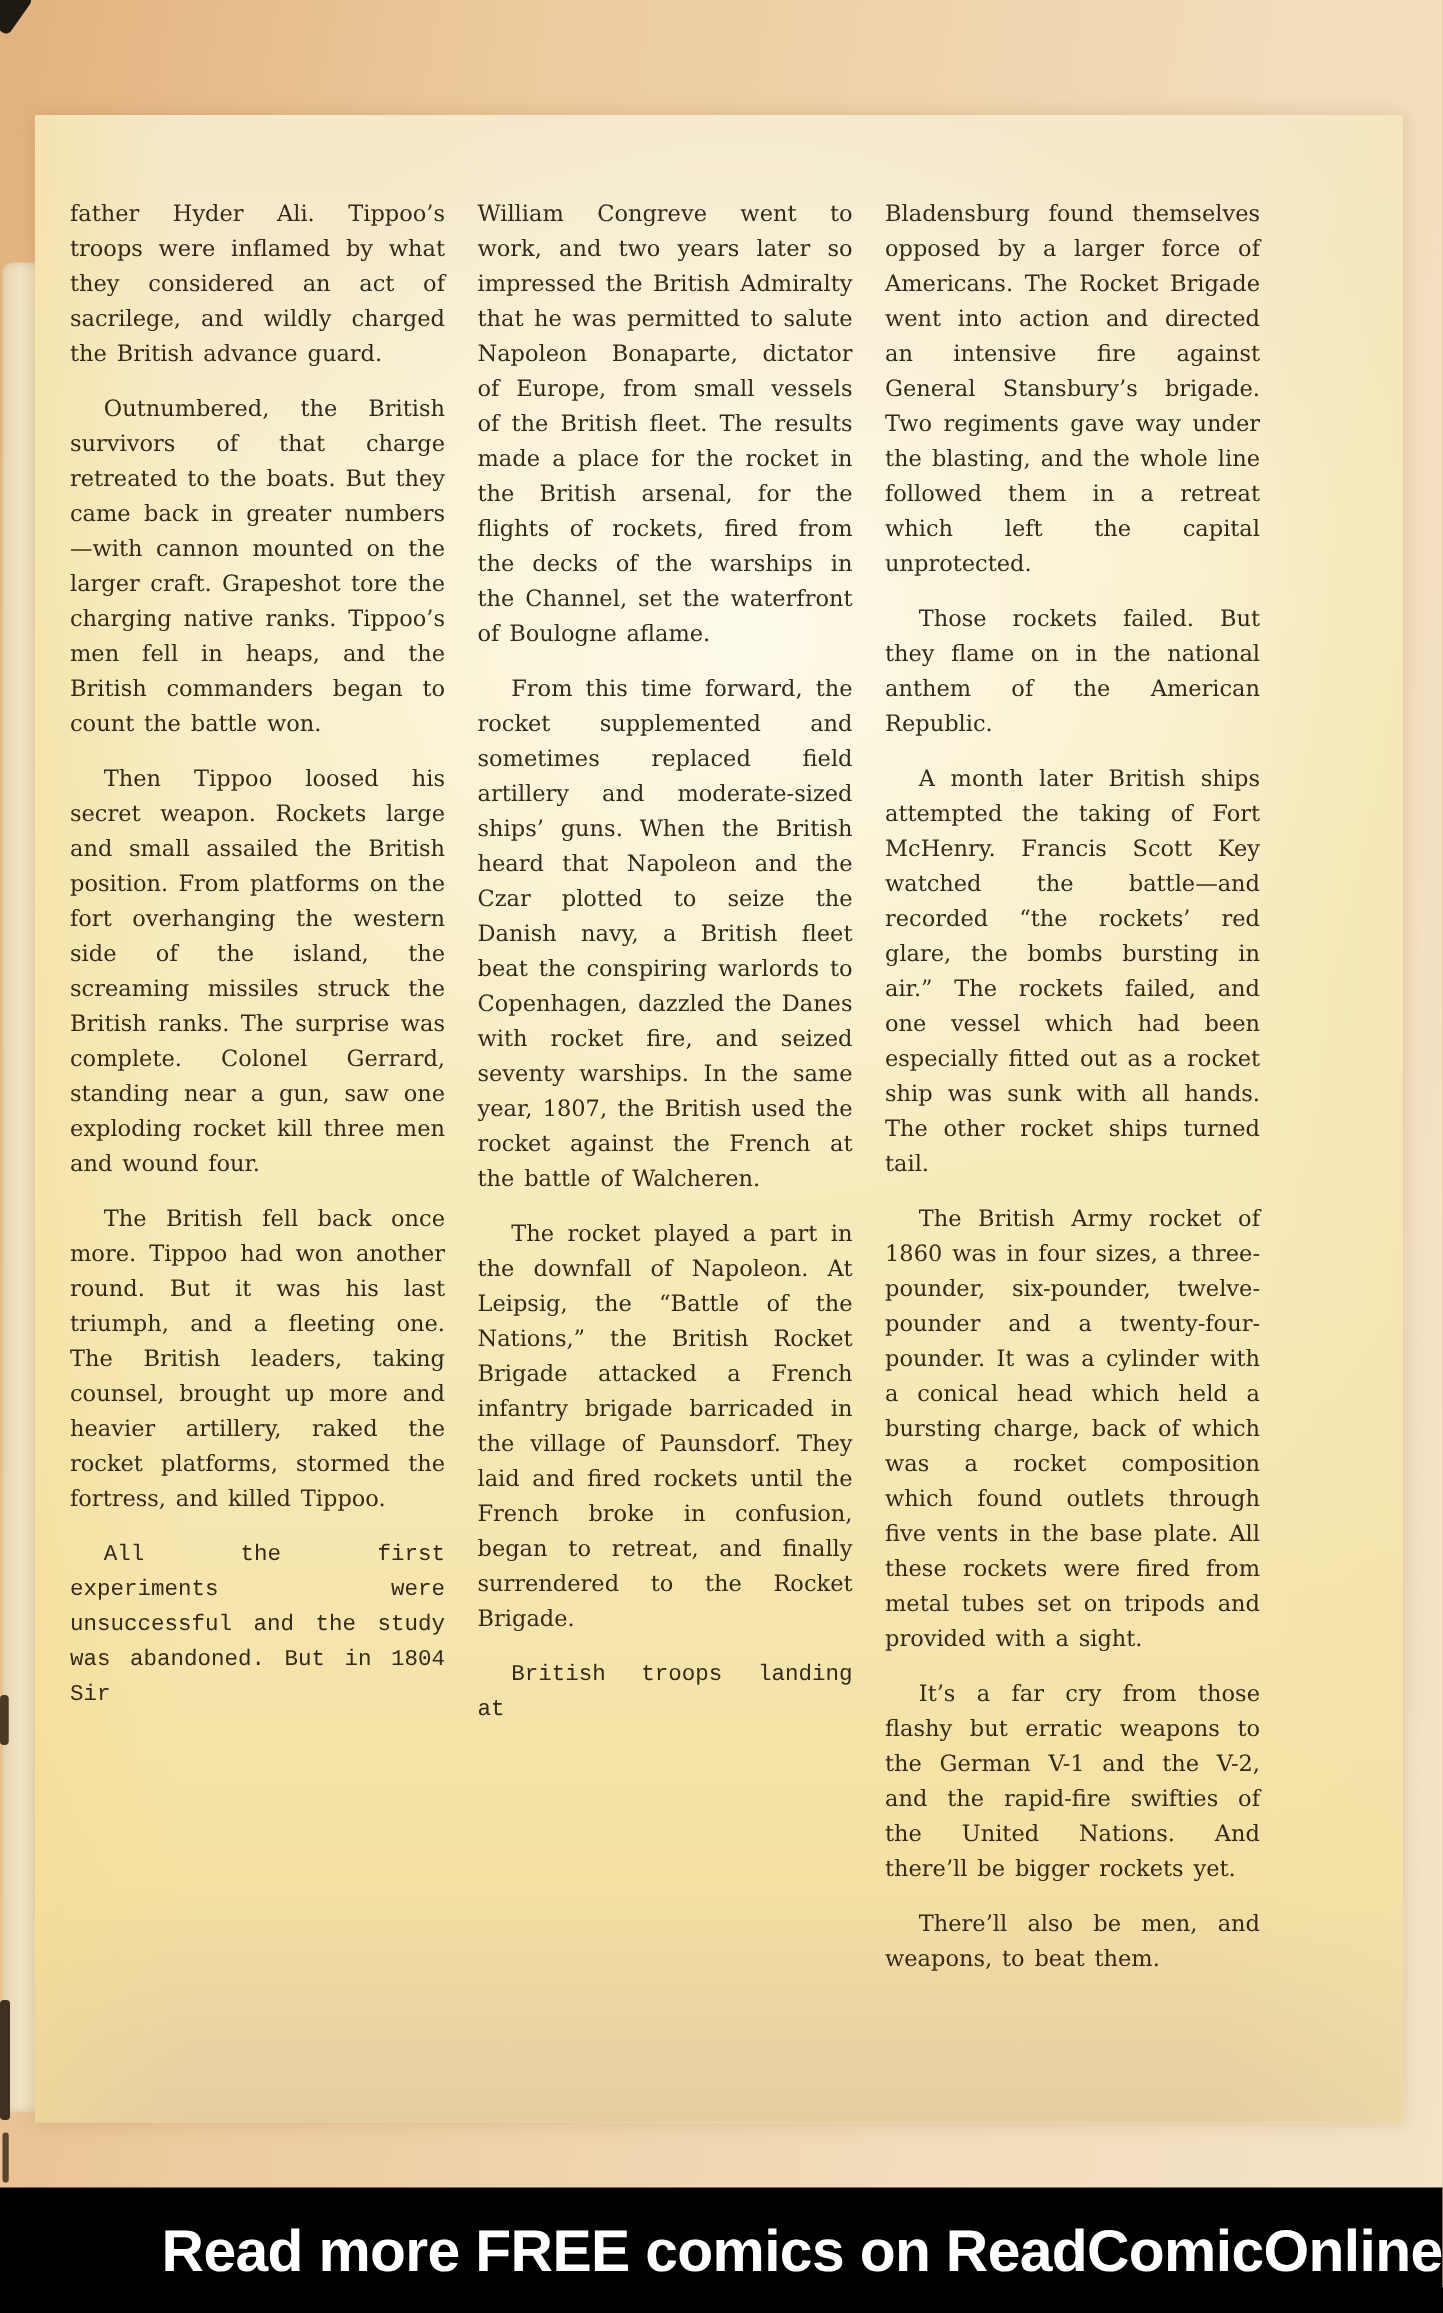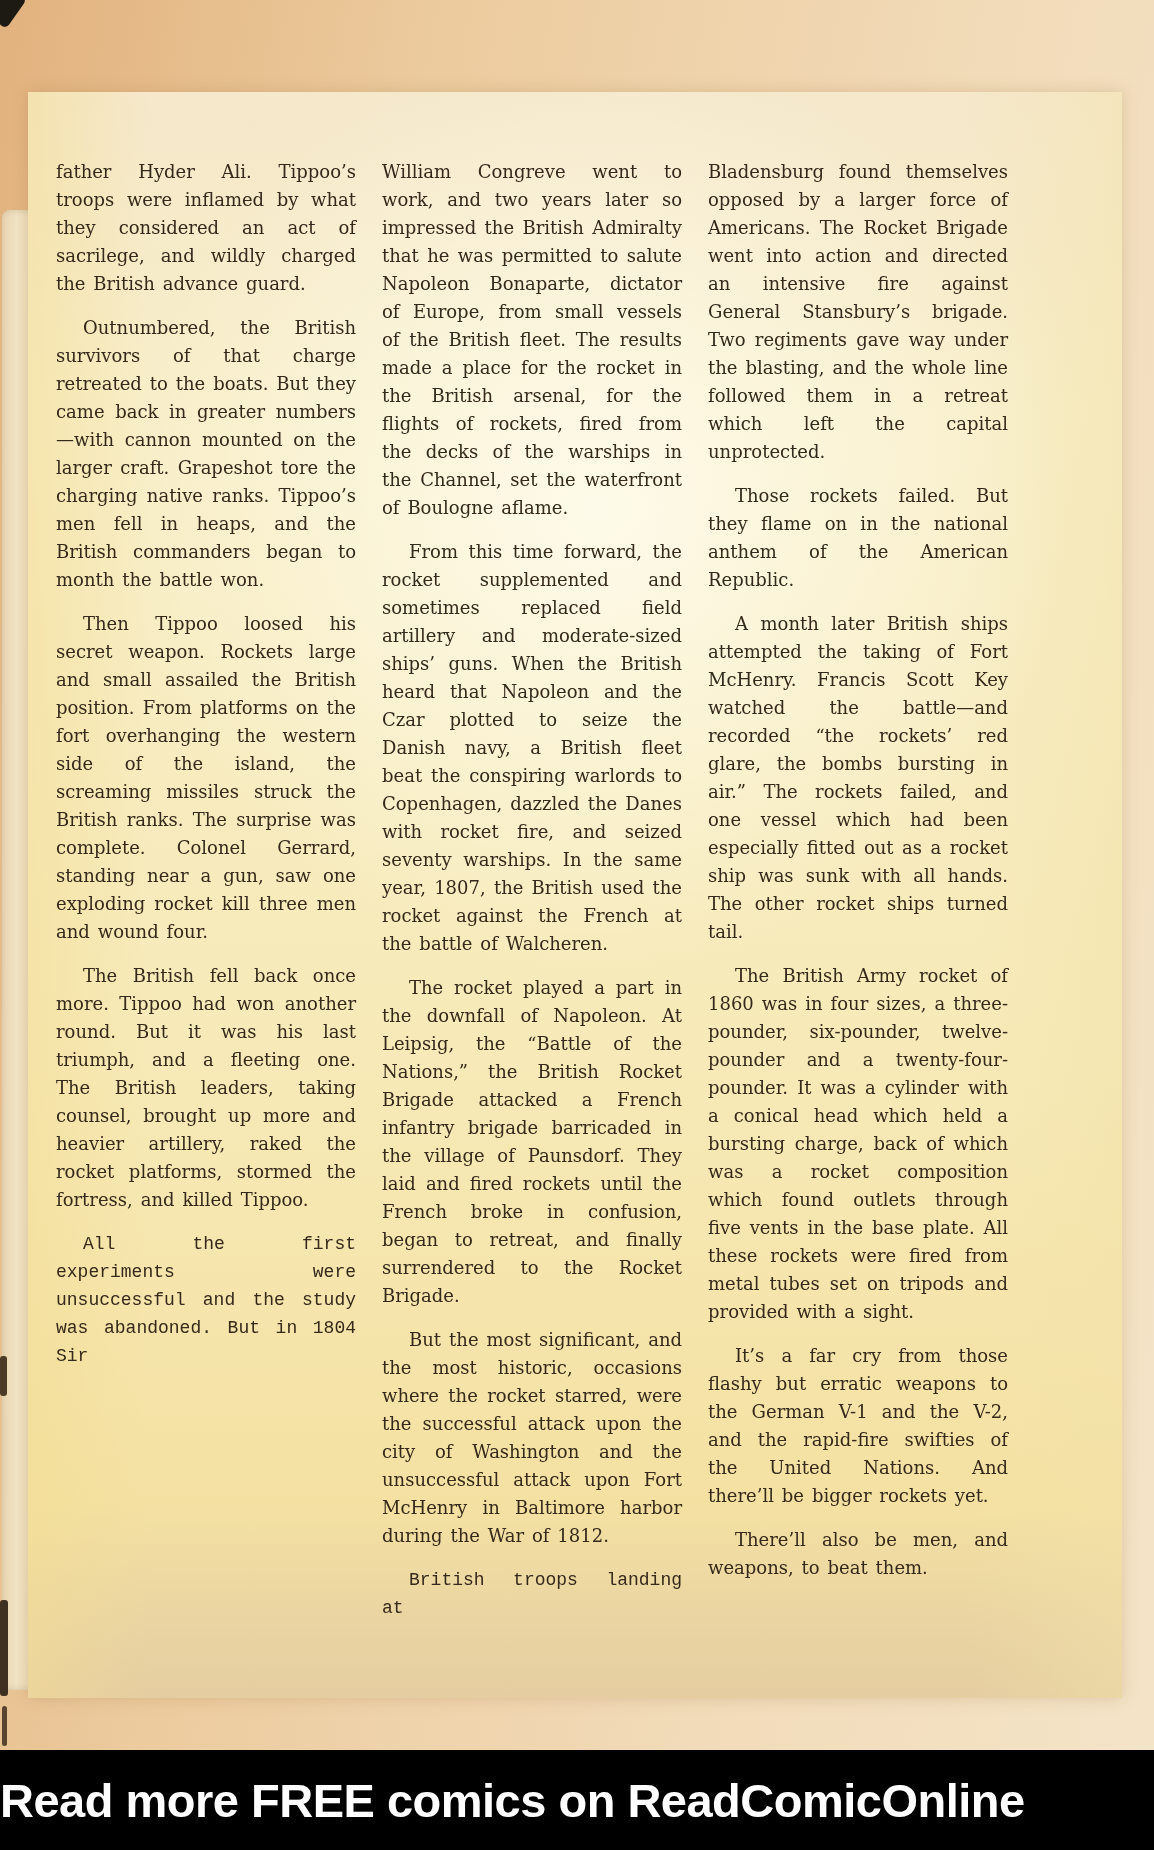--- a/index.html
+++ b/index.html
@@ -48,21 +48,21 @@
     text-align:justify;
     text-indent:27px;
     word-spacing:0.12em;
   }
   .col p.cont{text-indent:0;}
   .col p.jlast{text-align-last:justify;font-family:Liberation Mono, monospace;}
 
   .banner{
     position:absolute;left:0;top:1750px;width:1154px;height:100px;
     background:#000000;
-    display:flex;align-items:center;justify-content:flex-start;
+    display:flex;align-items:center;justify-content:flex-end;
   }
   .banner span{
     color:#ffffff;
     font-family:"Liberation Sans", sans-serif;
     font-weight:bold;font-size:47px;letter-spacing:-0.5px;
     white-space:nowrap;
   }
 </style>
 </head>
 <body>
@@ -75,31 +75,30 @@
 
   <div class="corner-mark"></div>
   <div class="edge-mark em1"></div>
   <div class="edge-mark em2"></div>
   <div class="edge-mark em3"></div>
 
   <div class="text-area">
 
     <div class="col">
       <p class="cont">father Hyder Ali. Tippoo’s troops were inflamed by what they considered an act of sacrilege, and wildly charged the British advance guard.</p>
-      <p>Outnumbered, the British survivors of that charge retreated to the boats. But they came back in greater numbers —with cannon mounted on the larger craft. Grapeshot tore the charging native ranks. Tippoo’s men fell in heaps, and the British commanders began to month the battle won.</p>
+      <p>Outnumbered, the British survivors of that charge retreated to the boats. But they came back in greater numbers —with cannon mounted on the larger craft. Grapeshot tore the charging native ranks. Tippoo’s men fell in heaps, and the British commanders began to count the battle won.</p>
       <p>Then Tippoo loosed his secret weapon. Rockets large and small assailed the British position. From platforms on the fort overhanging the western side of the island, the screaming missiles struck the British ranks. The surprise was complete. Colonel Gerrard, standing near a gun, saw one exploding rocket kill three men and wound four.</p>
       <p>The British fell back once more. Tippoo had won another round. But it was his last triumph, and a fleeting one. The British leaders, taking counsel, brought up more and heavier artillery, raked the rocket platforms, stormed the fortress, and killed Tippoo.</p>
       <p class="jlast">All the first experiments were unsuccessful and the study was abandoned. But in 1804 Sir</p>
     </div>
 
     <div class="col">
       <p class="cont">William Congreve went to work, and two years later so impressed the British Admiralty that he was permitted to salute Napoleon Bonaparte, dictator of Europe, from small vessels of the British fleet. The results made a place for the rocket in the British arsenal, for the flights of rockets, fired from the decks of the warships in the Channel, set the waterfront of Boulogne aflame.</p>
       <p>From this time forward, the rocket supplemented and sometimes replaced field artillery and moderate-sized ships’ guns. When the British heard that Napoleon and the Czar plotted to seize the Danish navy, a British fleet beat the conspiring warlords to Copenhagen, dazzled the Danes with rocket fire, and seized seventy warships. In the same year, 1807, the British used the rocket against the French at the battle of Walcheren.</p>
       <p>The rocket played a part in the downfall of Napoleon. At Leipsig, the “Battle of the Nations,” the British Rocket Brigade attacked a French infantry brigade barricaded in the village of Paunsdorf. They laid and fired rockets until the French broke in confusion, began to retreat, and finally surrendered to the Rocket Brigade.</p>
-      <p>But the most significant, and the most historic, occasions where the rocket starred, were the successful attack upon the city of Washington and the unsuccessful attack upon Fort McHenry in Baltimore harbor during the War of 1812.</p>
       <p class="jlast">British troops landing at</p>
     </div>
 
     <div class="col">
       <p class="cont">Bladensburg found themselves opposed by a larger force of Americans. The Rocket Brigade went into action and directed an intensive fire against General Stansbury’s brigade. Two regiments gave way under the blasting, and the whole line followed them in a retreat which left the capital unprotected.</p>
       <p>Those rockets failed. But they flame on in the national anthem of the American Republic.</p>
       <p>A month later British ships attempted the taking of Fort McHenry. Francis Scott Key watched the battle—and recorded “the rockets’ red glare, the bombs bursting in air.” The rockets failed, and one vessel which had been especially fitted out as a rocket ship was sunk with all hands. The other rocket ships turned tail.</p>
       <p>The British Army rocket of 1860 was in four sizes, a three-pounder, six-pounder, twelve-pounder and a twenty-four-pounder. It was a cylinder with a conical head which held a bursting charge, back of which was a rocket composition which found outlets through five vents in the base plate. All these rockets were fired from metal tubes set on tripods and provided with a sight.</p>
       <p>It’s a far cry from those flashy but erratic weapons to the German V-1 and the V-2, and the rapid-fire swifties of the United Nations. And there’ll be bigger rockets yet.</p>
       <p>There’ll also be men, and weapons, to beat them.</p>

